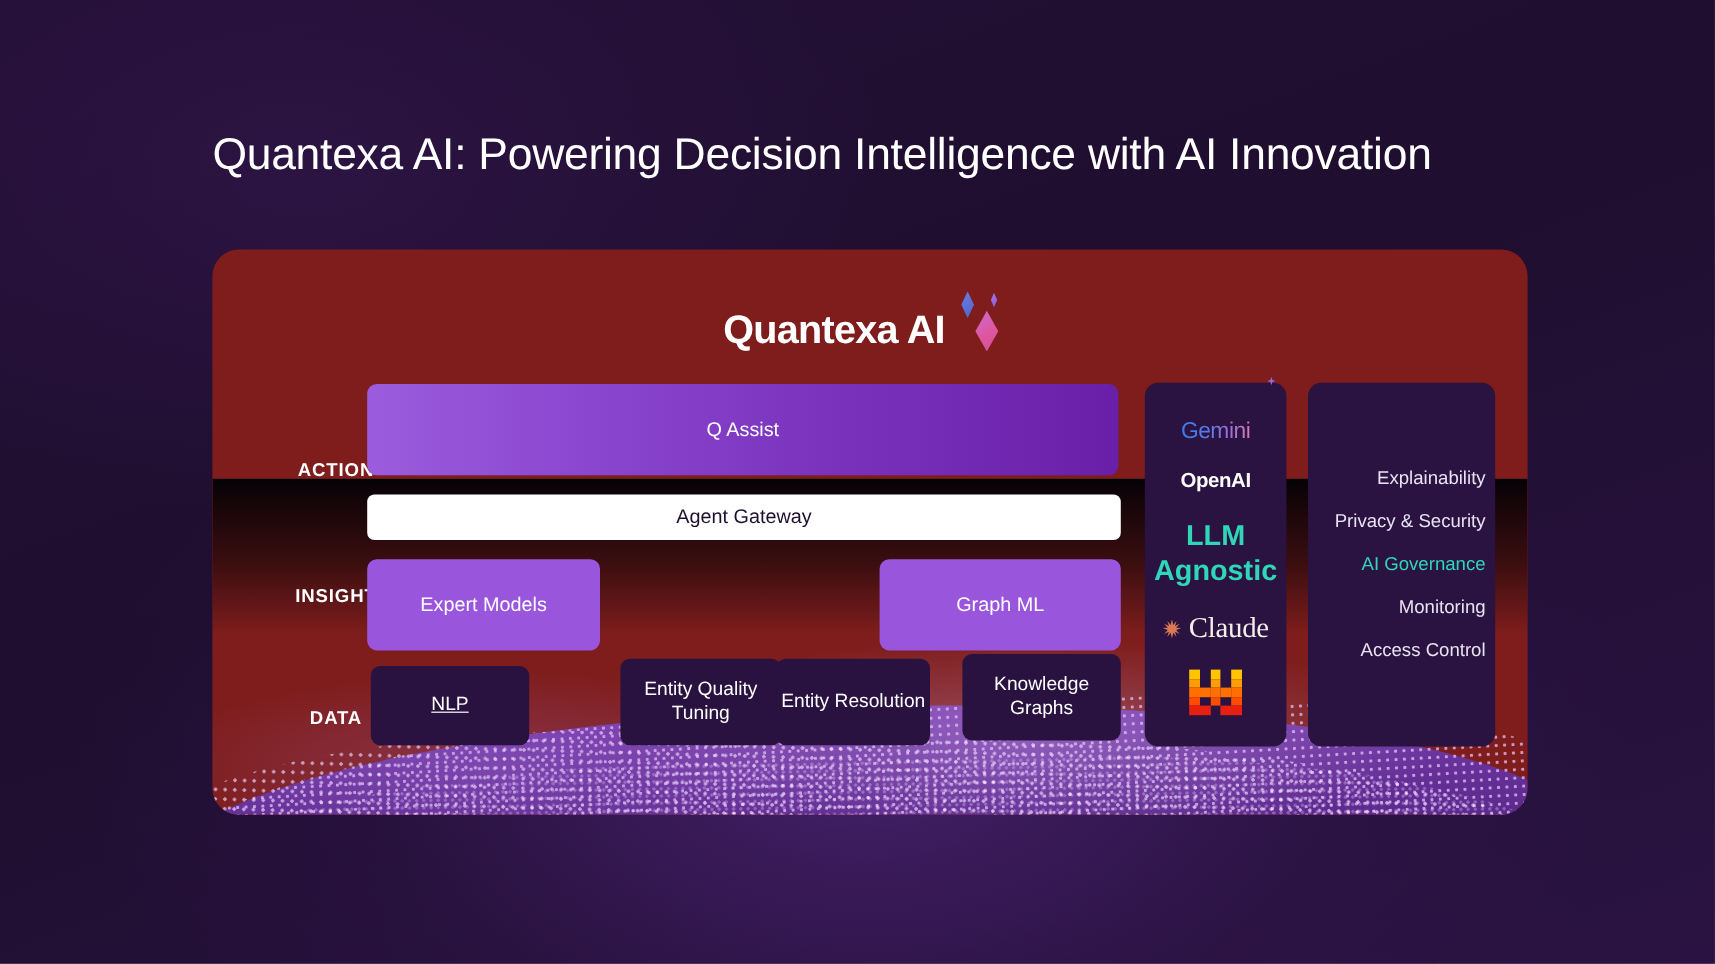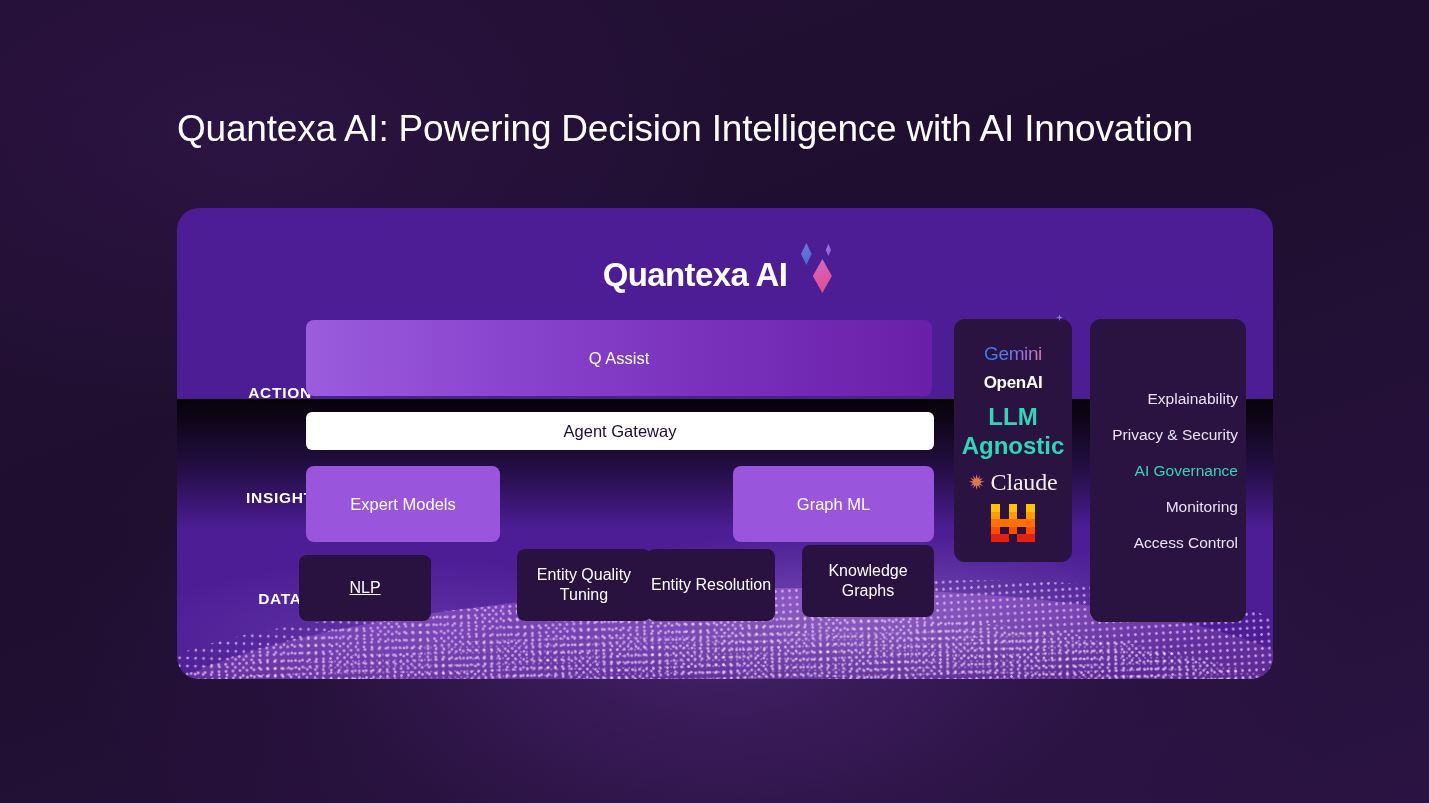--- a/index.html
+++ b/index.html
@@ -40,21 +40,21 @@
   }
 
   
   .panel {
     position: absolute;
     left: 177px;
     top: 208px;
     width: 1096px;
     height: 471px;
     border-radius: 22px;
-    background: #4c1d95;
+    background: #7f1d1d;
     overflow: hidden;
   }
 
   
   .wave-field {
     position: absolute;
     left: 0;
     right: 0;
     bottom: 0;
     height: 190px;
@@ -181,32 +181,32 @@
   }
 
   .card-expert   { left: 129px; top: 258px; width: 194px; height: 76px; background: #9a55dd; }
   .card-predict  { left: 335px; top: 258px; width: 206px; height: 76px; background: #9a55dd; }
   .card-graphml  { left: 556px; top: 258px; width: 201px; height: 76px; background: #9a55dd; }
 
   .data-card {
     background: #291240;
     font-size: 16px;
   }
-  .card-nlp   { left: 122px; top: 347px; width: 132px; height: 66px; text-decoration: underline; }
+  .card-nlp   { left: 132px; top: 347px; width: 132px; height: 66px; text-decoration: underline; }
   .card-eqt   { left: 296px; top: 341px; width: 134px; height: 72px; margin-left: 44px; }
   .card-er    { left: 470px; top: 341px; width: 128px; height: 72px; }
   .card-kg    { left: 625px; top: 337px; width: 132px; height: 72px; }
 
   
   .side-panel {
     position: absolute;
     border-radius: 11px;
     background: #2a1340;
   }
-  .panel-llm  { left: 777px; top: 111px; width: 118px; height: 243px; }
+  .panel-llm  { left: 777px; top: 111px; width: 118px; height: 303px; }
   .panel-gov  { left: 913px; top: 111px; width: 156px; height: 303px; }
 
   .llm-list {
     position: absolute;
     inset: 0;
     display: flex;
     flex-direction: column;
     align-items: center;
     justify-content: space-around;
     padding: 20px 0 16px;

